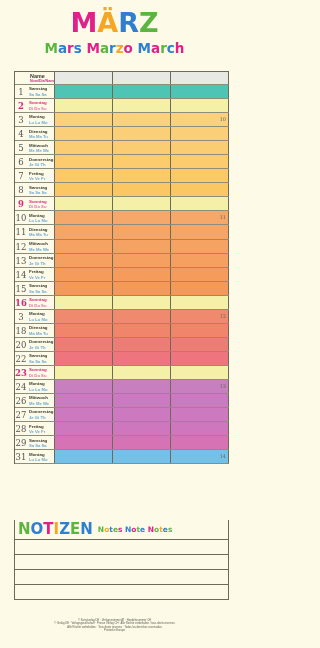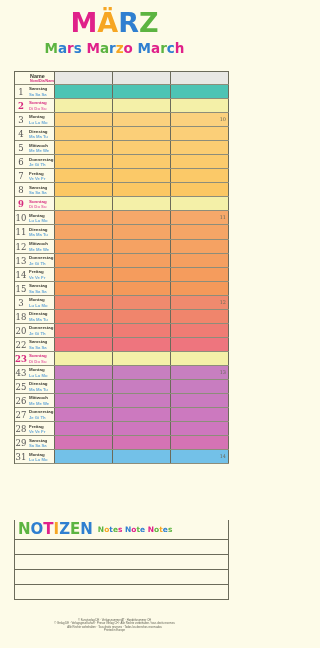--- a/index.html
+++ b/index.html
@@ -297,20 +297,30 @@
       <div class="row">
         <div class="c-daynum">15</div>
         <div class="c-dayname">
           <span class="dn-de">Samstag</span>
           <span class="dn-ab">Sa Sa Sa</span>
         </div>
         <div class="col" style="background: rgb(244, 153, 90);"></div>
         <div class="col" style="background: rgb(244, 153, 90);"></div>
         <div class="col" style="background: rgb(244, 153, 90);"></div>
       </div>
+      <div class="row sunday">
+        <div class="c-daynum">16</div>
+        <div class="c-dayname">
+          <span class="dn-de">Sonntag</span>
+          <span class="dn-ab">Di Do Su</span>
+        </div>
+        <div class="col" style="background: rgb(244, 240, 168);"></div>
+        <div class="col" style="background: rgb(244, 240, 168);"></div>
+        <div class="col" style="background: rgb(244, 240, 168);"></div>
+      </div>
       <div class="row">
         <div class="c-daynum">3</div>
         <div class="c-dayname">
           <span class="dn-de">Montag</span>
           <span class="dn-ab">Lu Lu Mo</span>
         </div>
         <div class="col" style="background: rgb(240, 138, 110);"></div>
         <div class="col" style="background: rgb(240, 138, 110);"></div>
         <div class="col" style="background: rgb(240, 138, 110);">
           <span class="wk">12</span>
@@ -350,40 +360,30 @@
         <div class="c-daynum">23</div>
         <div class="c-dayname">
           <span class="dn-de">Sonntag</span>
           <span class="dn-ab">Di Do Su</span>
         </div>
         <div class="col" style="background: rgb(244, 240, 168);"></div>
         <div class="col" style="background: rgb(244, 240, 168);"></div>
         <div class="col" style="background: rgb(244, 240, 168);"></div>
       </div>
       <div class="row">
-        <div class="c-daynum">43</div>
+        <div class="c-daynum">24</div>
         <div class="c-dayname">
           <span class="dn-de">Montag</span>
           <span class="dn-ab">Lu Lu Mo</span>
         </div>
         <div class="col" style="background: rgb(199, 127, 192);"></div>
         <div class="col" style="background: rgb(199, 127, 192);"></div>
         <div class="col" style="background: rgb(199, 127, 192);">
           <span class="wk">13</span>
         </div>
-      </div>
-      <div class="row">
-        <div class="c-daynum">25</div>
-        <div class="c-dayname">
-          <span class="dn-de">Dienstag</span>
-          <span class="dn-ab">Ma Ma Tu</span>
-        </div>
-        <div class="col" style="background: rgb(200, 125, 192);"></div>
-        <div class="col" style="background: rgb(200, 125, 192);"></div>
-        <div class="col" style="background: rgb(200, 125, 192);"></div>
       </div>
       <div class="row">
         <div class="c-daynum">26</div>
         <div class="c-dayname">
           <span class="dn-de">Mittwoch</span>
           <span class="dn-ab">Me Me We</span>
         </div>
         <div class="col" style="background: rgb(202, 123, 192);"></div>
         <div class="col" style="background: rgb(202, 123, 192);"></div>
         <div class="col" style="background: rgb(202, 123, 192);"></div>

